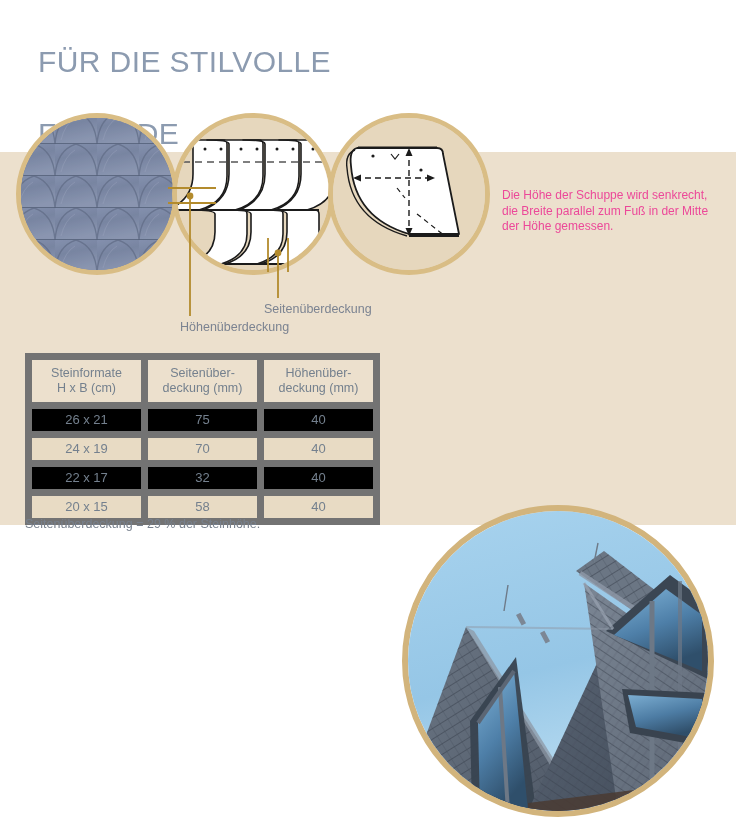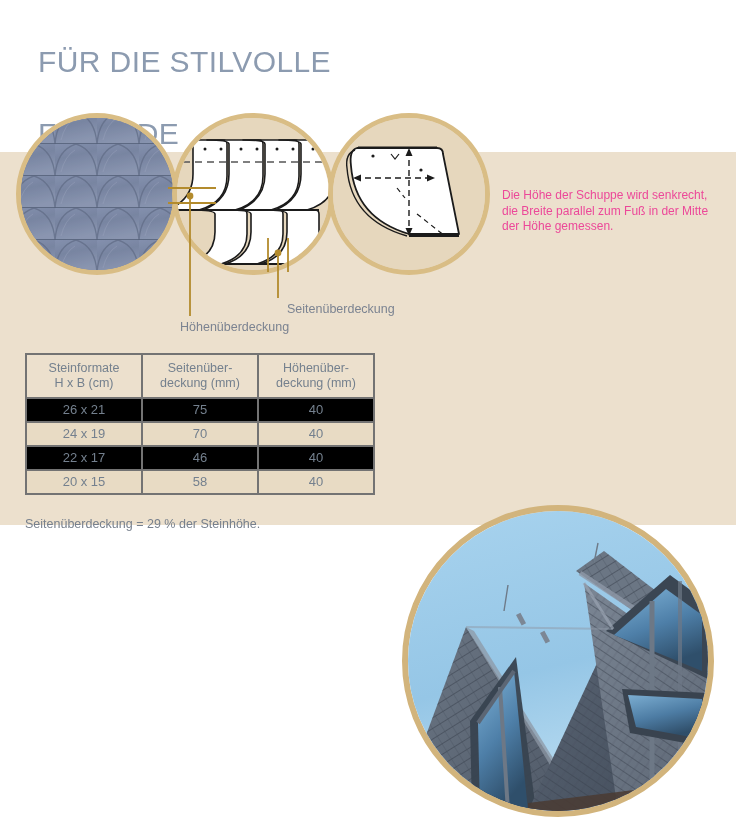--- a/index.html
+++ b/index.html
@@ -84,21 +84,21 @@
     height: 824px;
     pointer-events: none;
   }
   .callout-label {
     position: absolute;
     color: #7b8391;
     font-size: 12.5px;
     line-height: 14px;
     white-space: nowrap;
   }
-  #label-seitenueberdeckung { left: 287px; top: 302px; text-align: right; }
+  #label-seitenueberdeckung { left: 264px; top: 302px; text-align: right; }
   #label-hoehenueberdeckung { left: 180px; top: 320px; }
 
   
   #info-text {
     position: absolute;
     left: 502px;
     top: 176px;
     width: 222px;
     color: #ec4899;
     font-size: 12px;
@@ -111,21 +111,21 @@
     left: 25px;
     top: 353px;
     width: 348px;
     border-collapse: collapse;
     table-layout: fixed;
     font-size: 12.5px;
     color: #74808e;
   }
   #spec-table th,
   #spec-table td {
-    border: 2px solid #737373;
+    border: 7px solid #737373;
     text-align: center;
     font-weight: normal;
     padding: 0;
   }
   #spec-table thead th {
     background: #ece0cd;
     height: 38px;
     line-height: 15px;
     color: #74808e;
     font-size: 12.5px;
@@ -326,21 +326,21 @@
       <td>75</td>
       <td>40</td>
     </tr>
     <tr class="row-even">
       <td>24 x 19</td>
       <td>70</td>
       <td>40</td>
     </tr>
     <tr class="row-odd">
       <td>22 x 17</td>
-      <td>46</td>
+      <td>32</td>
       <td>40</td>
     </tr>
     <tr class="row-even">
       <td>20 x 15</td>
       <td>58</td>
       <td>40</td>
     </tr>
   </tbody>
 </table>
 

